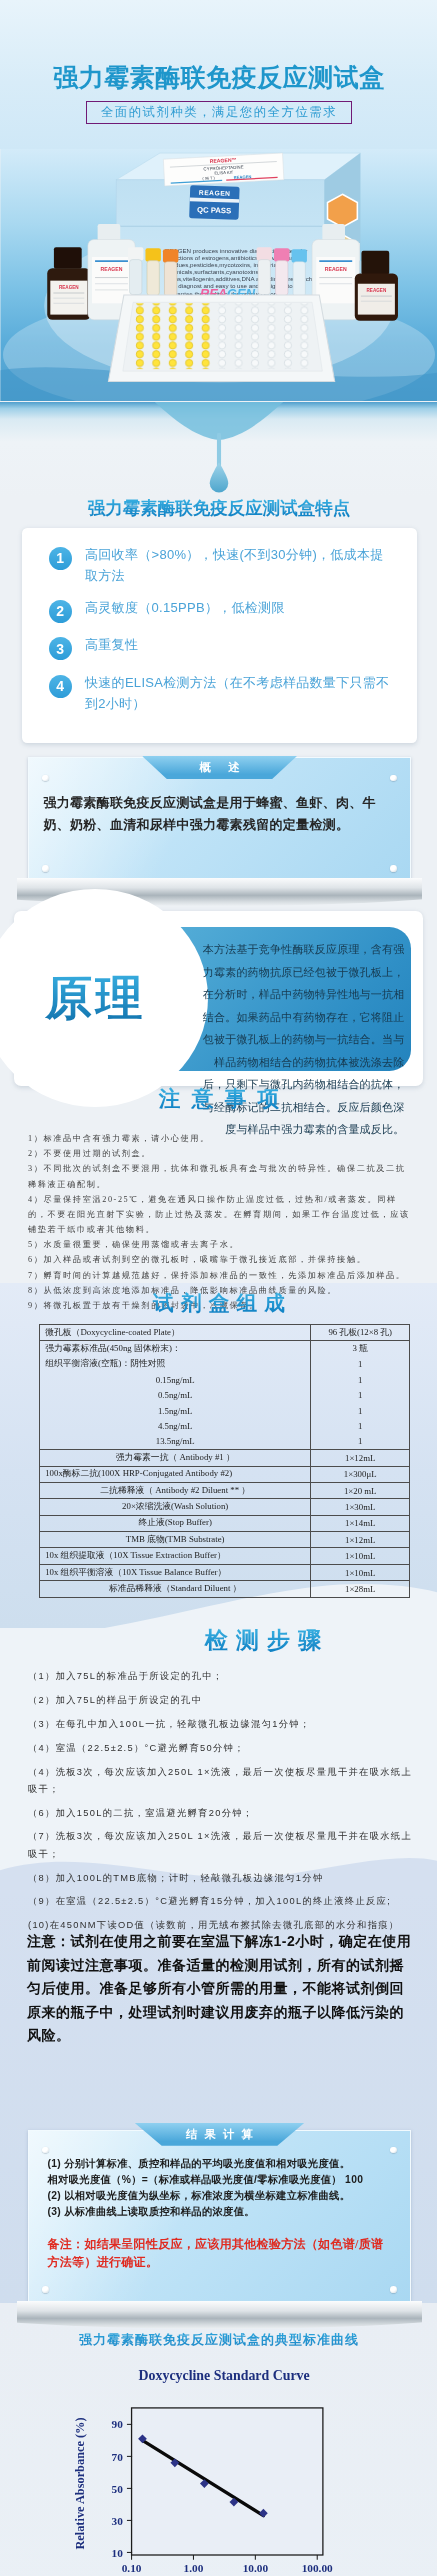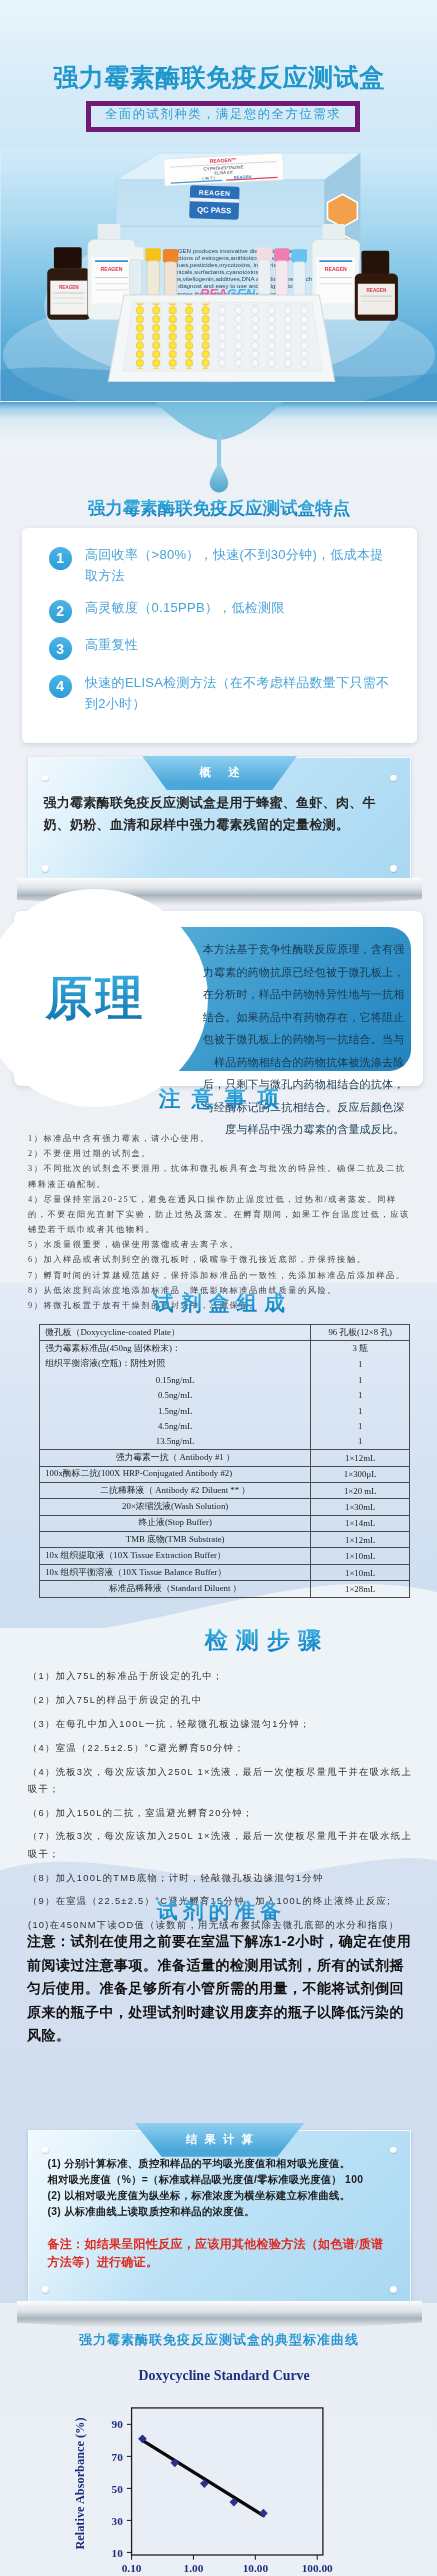--- a/index.html
+++ b/index.html
@@ -11,42 +11,42 @@
   .zone-drop{top:402px;left:0;width:438px;height:95px;background:linear-gradient(180deg,#4f9fcd 0%,#9fd0e8 7%,#d9eaf3 18%,#eef3f7 42%,#edf1f5 100%);}
   .zone-mid{top:497px;left:0;width:438px;height:786px;background:#edf1f5;}
   .zone-table{top:1283px;left:0;width:438px;height:345px;background:linear-gradient(180deg,#e3ebf7 0%,#d5e2f2 55%,#cddeee 100%);}
   .zone-steps{top:1628px;left:0;width:438px;height:255px;background:#eef3f8;}
   .zone-prep{top:1883px;left:0;width:438px;height:420px;background:linear-gradient(180deg,#d5e0f0 0%,#cfddee 100%);}
   .zone-chart{top:2303px;left:0;width:438px;height:325px;background:linear-gradient(180deg,#e9eef4 0%,#eaf0f6 100%);}
   .wave-svg{display:block;}
   
   .main-title{top:61px;left:0;width:438px;text-align:center;font-size:25px;font-weight:800;
               color:#1e96cb;letter-spacing:0.5px;}
-  .sub-box{top:101px;left:86px;width:264px;height:20.6px;border:5px solid #701a75;
-           display:flex;justify-content:center;}
+  .sub-box{top:101px;left:86px;width:264px;height:20.6px;border:1px solid #701a75;
+           display:flex;align-items:center;justify-content:center;}
   .sub-box span{font-size:12.4px;color:#2f9cd2;letter-spacing:1.5px;font-weight:500;}
   
   .sec-title{width:438px;text-align:center;font-weight:800;
              background:linear-gradient(180deg,#3ab1e2 10%,#0d7ec2 90%);
              -webkit-background-clip:text;background-clip:text;color:transparent;}
   
   .feat-title{top:496px;font-size:17.5px;}
   .feat-card{top:528px;left:21.6px;width:395px;height:215px;background:#ffffff;border-radius:5.2px;
              box-shadow:0 1.5px 4.1px rgba(120,140,160,.25);padding:15.5px 20.6px 0 27px;box-sizing:border-box;}
   .feat-item{display:flex;align-items:flex-start;margin-bottom:11.3px;}
   .feat-badge{flex:0 0 23px;height:23px;border-radius:50%;margin-right:13.4px;margin-top:3.1px;
               background:linear-gradient(180deg,#4db4e6,#2d9cd8);color:#fff;font-size:14px;font-weight:700;
               display:flex;align-items:center;justify-content:center;}
   .feat-text{font-size:13px;color:#4aa3d8;line-height:1.62;letter-spacing:0.3px;width:309px;}
   
   .glass{background:linear-gradient(135deg,#dff2fc 0%,#bfe3f7 45%,#a9d8f2 100%);
          border:1px solid #f2fafe;box-shadow:0 1px 3.1px rgba(100,130,160,.35);}
   .glass:before{content:"";position:absolute;left:0;top:0;width:100%;height:100%;
          background:linear-gradient(115deg,rgba(255,255,255,.55) 0%,rgba(255,255,255,0) 42%);pointer-events:none;}
-  .tab{position:absolute;left:50%;transform:translateX(-50%);top:-2.1px;width:155px;height:34px;
+  .tab{position:absolute;left:50%;transform:translateX(-50%);top:-2.1px;width:155px;height:23px;
        background:linear-gradient(180deg,#8fd0f0 0%,#4aa7da 80%);
        clip-path:polygon(0 0,100% 0,84% 100%,16% 100%);
        display:flex;align-items:center;justify-content:center;}
   .tab span{color:#fff;font-size:11.3px;font-weight:700;letter-spacing:7.2px;text-indent:7.2px;}
   .screw{position:absolute;width:6.7px;height:6.7px;border-radius:50%;
          background:radial-gradient(circle at 35% 30%,#ffffff 45%,#c9d6de 100%);
          box-shadow:0 0.5px 1px rgba(90,110,130,.5);}
   .ov-panel{top:757px;left:28px;width:381px;height:122px;}
   .ov-text{position:absolute;left:14.4px;top:34px;width:354px;font-size:13px;font-weight:700;
            color:#262626;line-height:1.72;letter-spacing:0.3px;}
@@ -425,21 +425,20 @@
       <p>（3）在每孔中加入100L一抗，轻敲微孔板边缘混匀1分钟；</p>
       <p>（4）室温（22.5±2.5）°C避光孵育50分钟；</p>
       <p>（4）洗板3次，每次应该加入250L 1×洗液，最后一次使板尽量甩干并在吸水纸上吸干；</p>
       <p>（6）加入150L的二抗，室温避光孵育20分钟；</p>
       <p>（7）洗板3次，每次应该加入250L 1×洗液，最后一次使板尽量甩干并在吸水纸上吸干；</p>
       <p>（8）加入100L的TMB底物；计时，轻敲微孔板边缘混匀1分钟</p>
       <p>（9）在室温（22.5±2.5）°C避光孵育15分钟，加入100L的终止液终止反应;</p>
       <p>(10)在450NM下读OD值（读数前，用无绒布擦拭除去微孔底部的水分和指痕）</p>
     </div>
 
-  <div class="abs sec-title prep-title">试剂的准备</div>
   <div class="abs prep-text">注意：试剂在使用之前要在室温下解冻1-2小时，确定在使用前阅读过注意事项。准备适量的检测用试剂，所有的试剂摇匀后使用。准备足够所有小管所需的用量，不能将试剂倒回原来的瓶子中，处理试剂时建议用废弃的瓶子以降低污染的风险。</div>
 
   <div class="abs glass res-panel">
     <div class="tab" style="top:-8.2px;width:170px;">
         <span>结果计算</span>
       </div>
     <div class="screw" style="left:13.4px;top:15.5px;"></div>
     <div class="screw" style="right:13.4px;top:15.5px;"></div>
     <div class="screw" style="left:13.4px;bottom:9.3px;"></div>
     <div class="screw" style="right:13.4px;bottom:9.3px;"></div>

